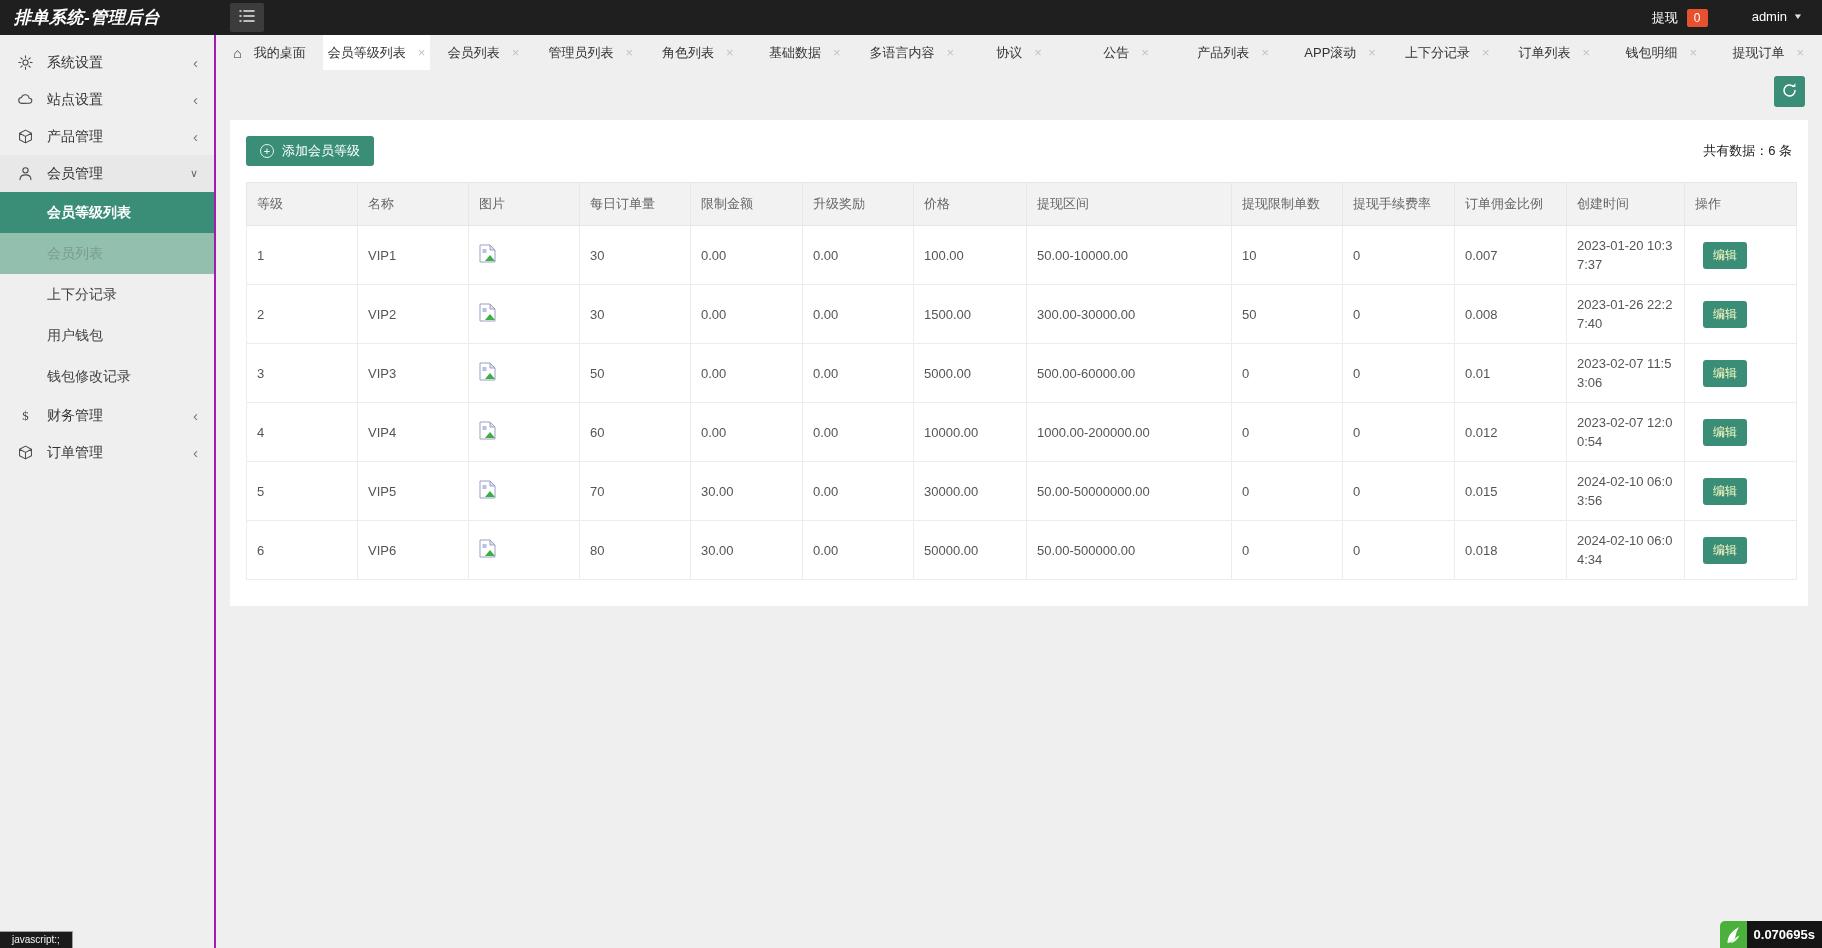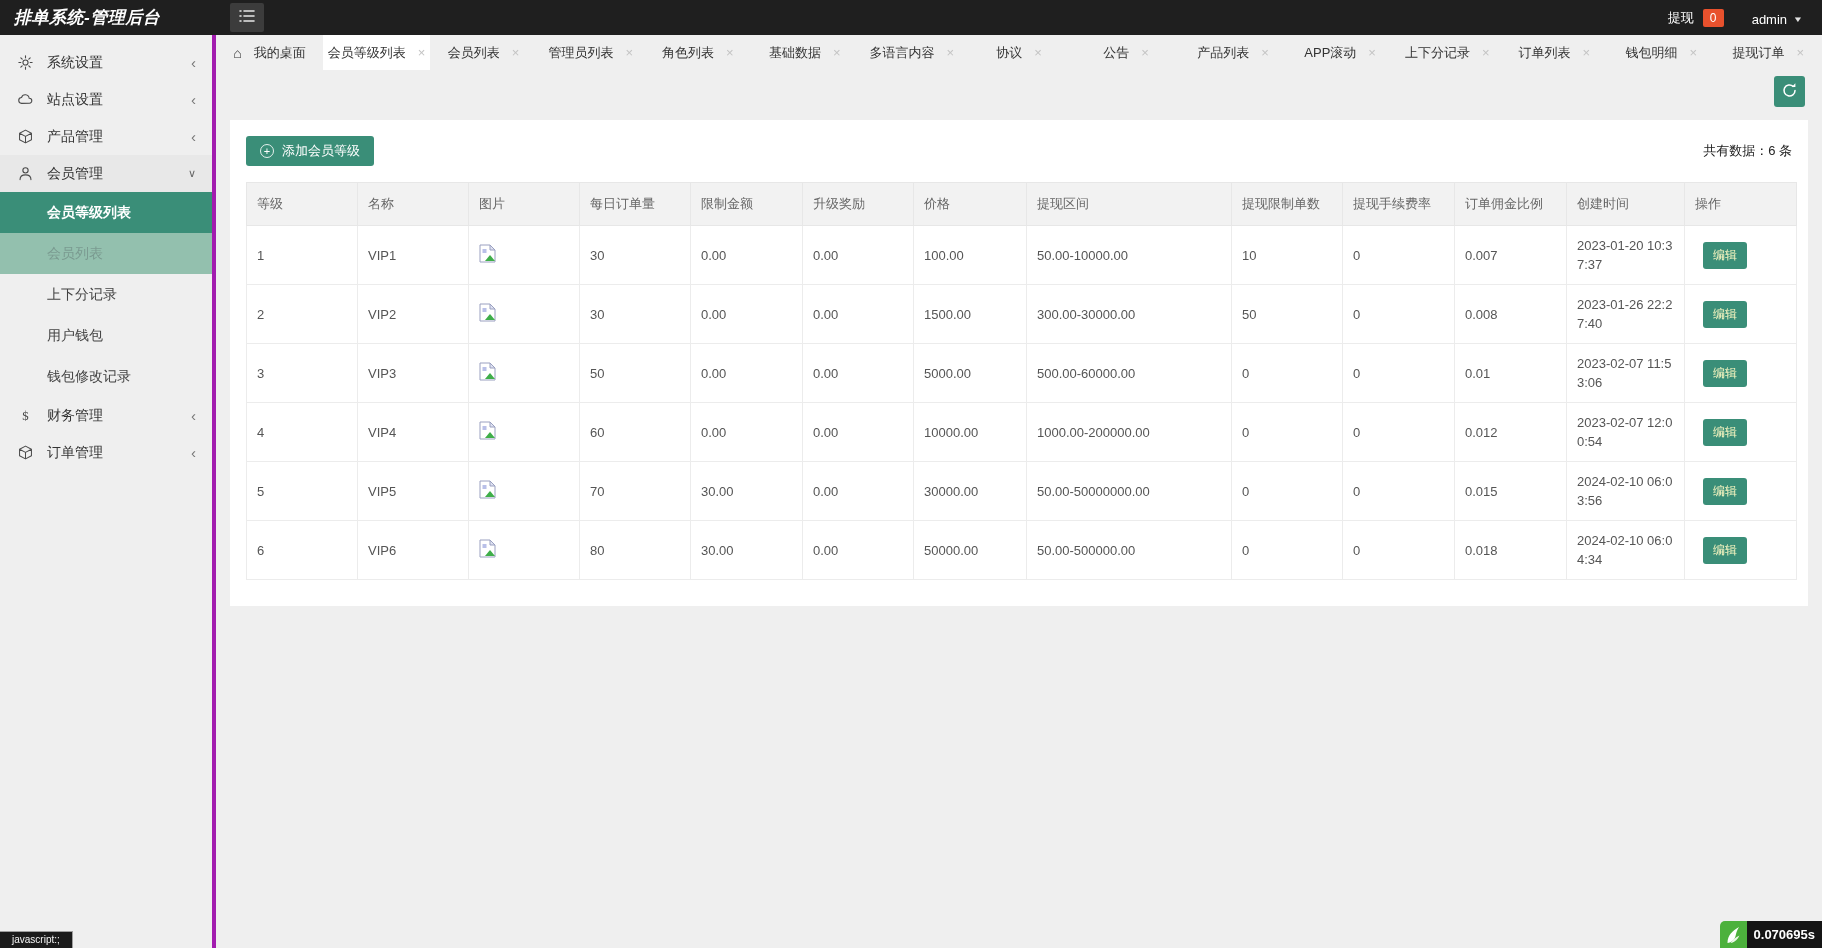--- a/index.html
+++ b/index.html
@@ -11,30 +11,30 @@
   *{margin:0;padding:0;box-sizing:border-box;}
   html,body{width:1822px;height:948px;overflow:hidden;}
   body{font-family:"Liberation Sans","DejaVu Sans",sans-serif;background:#efefef;}
   .app{position:relative;width:1822px;height:948px;background:#efefef;overflow:hidden;}
 
   
   .header{height:35px;background:var(--header-bg);display:flex;align-items:center;color:#fff;}
   .h-title{width:216px;padding-left:14px;font-size:17px;font-weight:bold;white-space:nowrap;letter-spacing:.5px;font-style:italic;}
   .h-menu-btn{width:34px;height:29px;margin-left:14px;background:#3c3c3c;border-radius:2px;
     display:flex;align-items:center;justify-content:center;cursor:pointer;}
-  .h-right{margin-left:auto;display:flex;align-items:flex-end;gap:28px;padding-right:20px;}
+  .h-right{margin-left:auto;display:flex;align-items:flex-start;gap:44px;padding-right:20px;}
   .h-withdraw{display:flex;align-items:center;gap:9px;font-size:13px;cursor:pointer;}
   .h-badge{background:var(--badge);min-width:21px;height:18px;line-height:18px;text-align:center;
     border-radius:2px;font-size:12px;padding:0 4px;color:#fff;}
   .h-user{display:flex;align-items:center;gap:7px;font-size:13px;cursor:pointer;}
   .h-caret{font-size:8px;color:#e3e3e3;transform:scaleX(1.3);}
 
   
   .body{display:flex;height:913px;}
-  .sidebar{width:216px;background:#efefef;border-right:4px solid #a21caf;padding-top:9px;flex:none;}
+  .sidebar{width:216px;background:#efefef;border-right:2px solid #a21caf;padding-top:9px;flex:none;}
   .side-item{height:37px;display:flex;align-items:center;padding:0 16px;color:#333;font-size:14px;cursor:pointer;}
   .side-item.expanded{background:#e8e8e8;}
   .s-icon{width:18px;height:18px;margin-right:13px;display:flex;align-items:center;justify-content:center;}
   .s-label{flex:1;}
   .chev{color:#777;font-size:15px;line-height:1;}
   .chev.down{font-size:11px;color:#666;}
   .sub-item{height:41px;display:flex;align-items:center;padding-left:47px;font-size:14px;color:#434343;cursor:pointer;}
   .sub-item.active{background:var(--accent);color:#fff;font-weight:bold;}
   .sub-item.highlight{background:#93c0ae;color:#7a9a90;}
 

